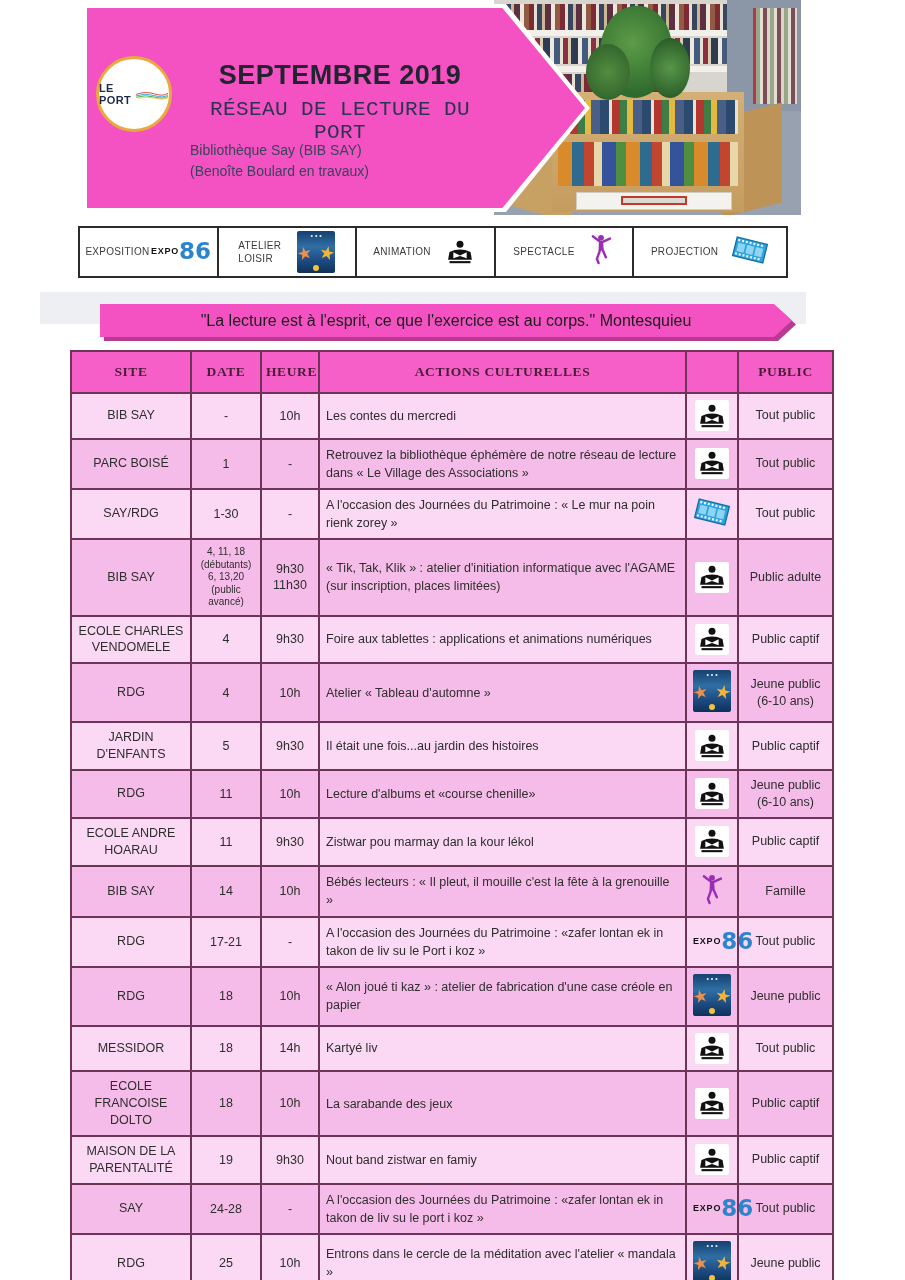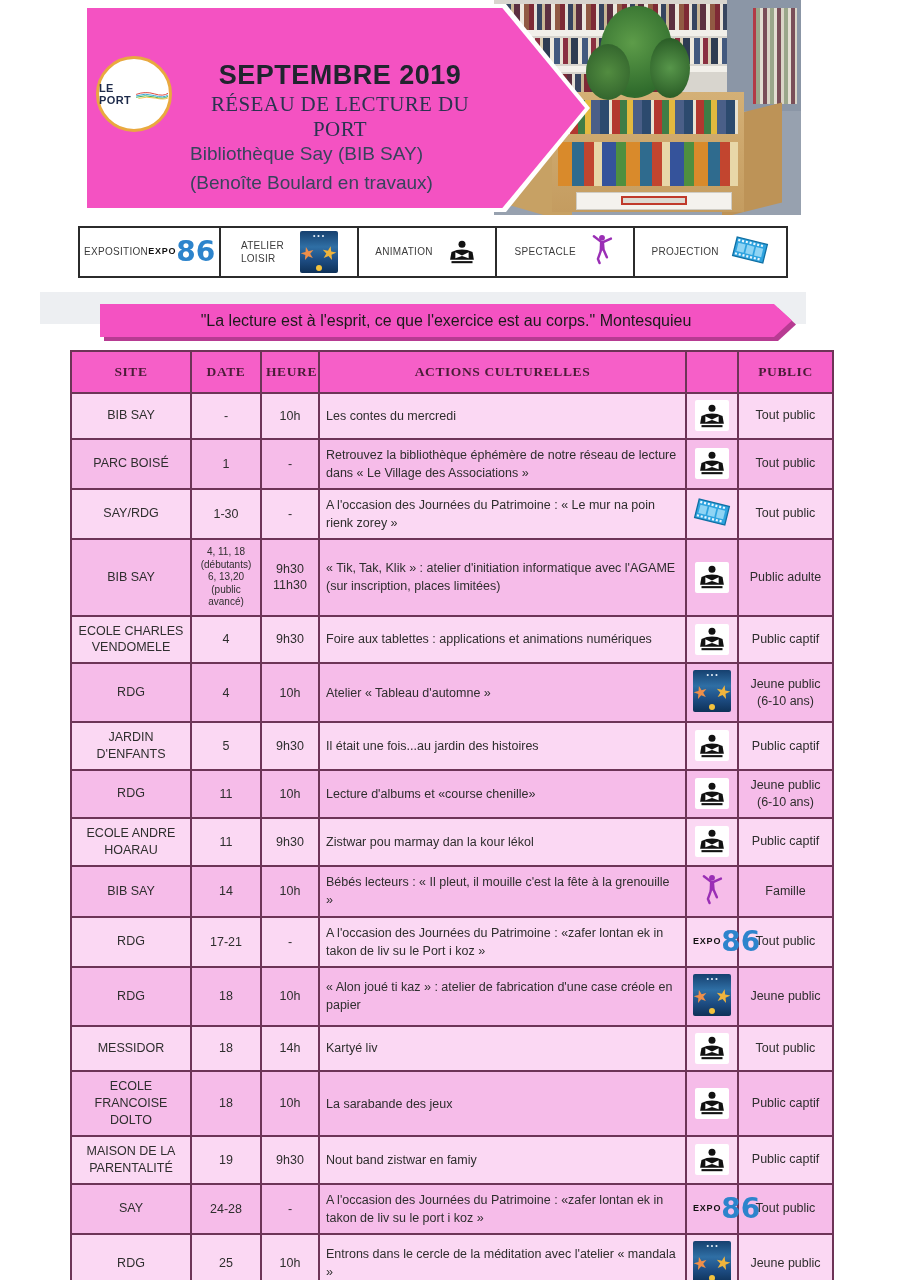--- a/index.html
+++ b/index.html
@@ -55,23 +55,23 @@
   .arrow-pink{position:absolute;left:87px;top:8px;width:498px;height:200px;background:var(--accent_pink);
     clip-path:polygon(0 0,83.4% 0,100% 50%,83.4% 100%,0 100%)}
 
   .logo{position:absolute;left:96px;top:56px;width:76px;height:76px;border-radius:50%;background:#fff;
     border:3px solid var(--logo_ring);z-index:5;display:flex;flex-direction:row;align-items:center;justify-content:flex-end}
   .logo-text{font-size:11px;font-weight:bold;color:#1d2a4a;letter-spacing:0.4px}
   .logo-wave{margin-top:1px}
 
   .title-block{position:absolute;left:190px;top:60px;z-index:5;width:300px;text-align:center}
   .month-title{font-size:27px;font-weight:800;color:var(--title_dark);letter-spacing:0.5px;font-family:"Liberation Sans",sans-serif}
-  .network-title{font-size:21px;font-weight:normal;color:var(--subtitle_navy);font-family:Liberation Serif, serif;letter-spacing:0.4px;margin-top:1px}
+  .network-title{font-size:21px;font-weight:normal;color:var(--subtitle_navy);font-family:Liberation Mono, monospace;letter-spacing:0.4px;margin-top:7px}
   .locations{position:absolute;left:190px;top:140px;z-index:5;text-align:left}
-  .locations div{font-size:19px;color:var(--body_text);font-weight:500;line-height:1.5}
+  .locations div{font-size:14px;color:var(--body_text);font-weight:500;line-height:1.5}
 
   
   .legend{margin:8px 0 0 78px;width:710px;height:52px;display:flex;border:2px solid #2b2b2b;background:#fff}
   .legend-cell{flex:1;display:flex;align-items:center;justify-content:space-evenly;border-right:2px solid #2b2b2b;padding:0 4px}
   .legend-cell:last-child{border-right:none;flex:1.12}
   .legend-label{font-size:10px;color:#3b3b3b;letter-spacing:0.3px;white-space:pre-line;line-height:1.35}
 
   
   .quote-section{position:relative;height:66px;margin-top:6px}
   .quote-gray{position:absolute;left:40px;top:8px;width:766px;height:32px;background:#edeff2}
@@ -96,21 +96,21 @@
   .c-date.small{font-size:10px;line-height:1.25}
   .c-action{text-align:left;padding:7px 10px;white-space:pre-line;line-height:1.45;font-size:13px}
   .c-icon{text-align:center;padding:3px}
   .c-public{text-align:center;line-height:1.35}
   .icon-slot{display:inline-flex;align-items:center;justify-content:center}
 
   
   .anim-tile{width:34px;height:31px;background:#fff;border-radius:2px;display:flex;align-items:center;justify-content:center}
   .expo-icon{display:flex;flex-direction:row;align-items:center;line-height:1}
   .expo-word{font-size:9px;font-weight:bold;color:#111;letter-spacing:0.8px}
-  .expo-num{font-size:28px;font-weight:bold;color:var(--expo_blue);line-height:0.85;font-family:"DejaVu Sans",sans-serif}
+  .expo-num{font-size:23px;font-weight:bold;color:var(--expo_blue);line-height:0.85;font-family:"DejaVu Sans",sans-serif}
   .atelier-icon{width:38px;height:42px;position:relative;border-radius:2px;overflow:hidden;
     background:linear-gradient(180deg,#16406f 0%,#2f6fa5 38%,#1d4c82 70%,#0e3158 100%)}
   .atelier-icon::before{content:"• • •";position:absolute;top:1px;left:0;right:0;text-align:center;color:#e4edf7;font-size:7px}
   .atelier-icon .s1{position:absolute;left:0px;top:12px;font-size:17px;color:#ef8f4a;transform:rotate(-14deg)}
   .atelier-icon .s2{position:absolute;right:0px;top:11px;font-size:18px;color:#f0b43c;transform:rotate(12deg)}
   .atelier-icon .base{position:absolute;bottom:2px;left:50%;width:6px;height:6px;margin-left:-3px;background:#f3c23d;border-radius:50%}
 </style>
 </head>
 <body>
 

